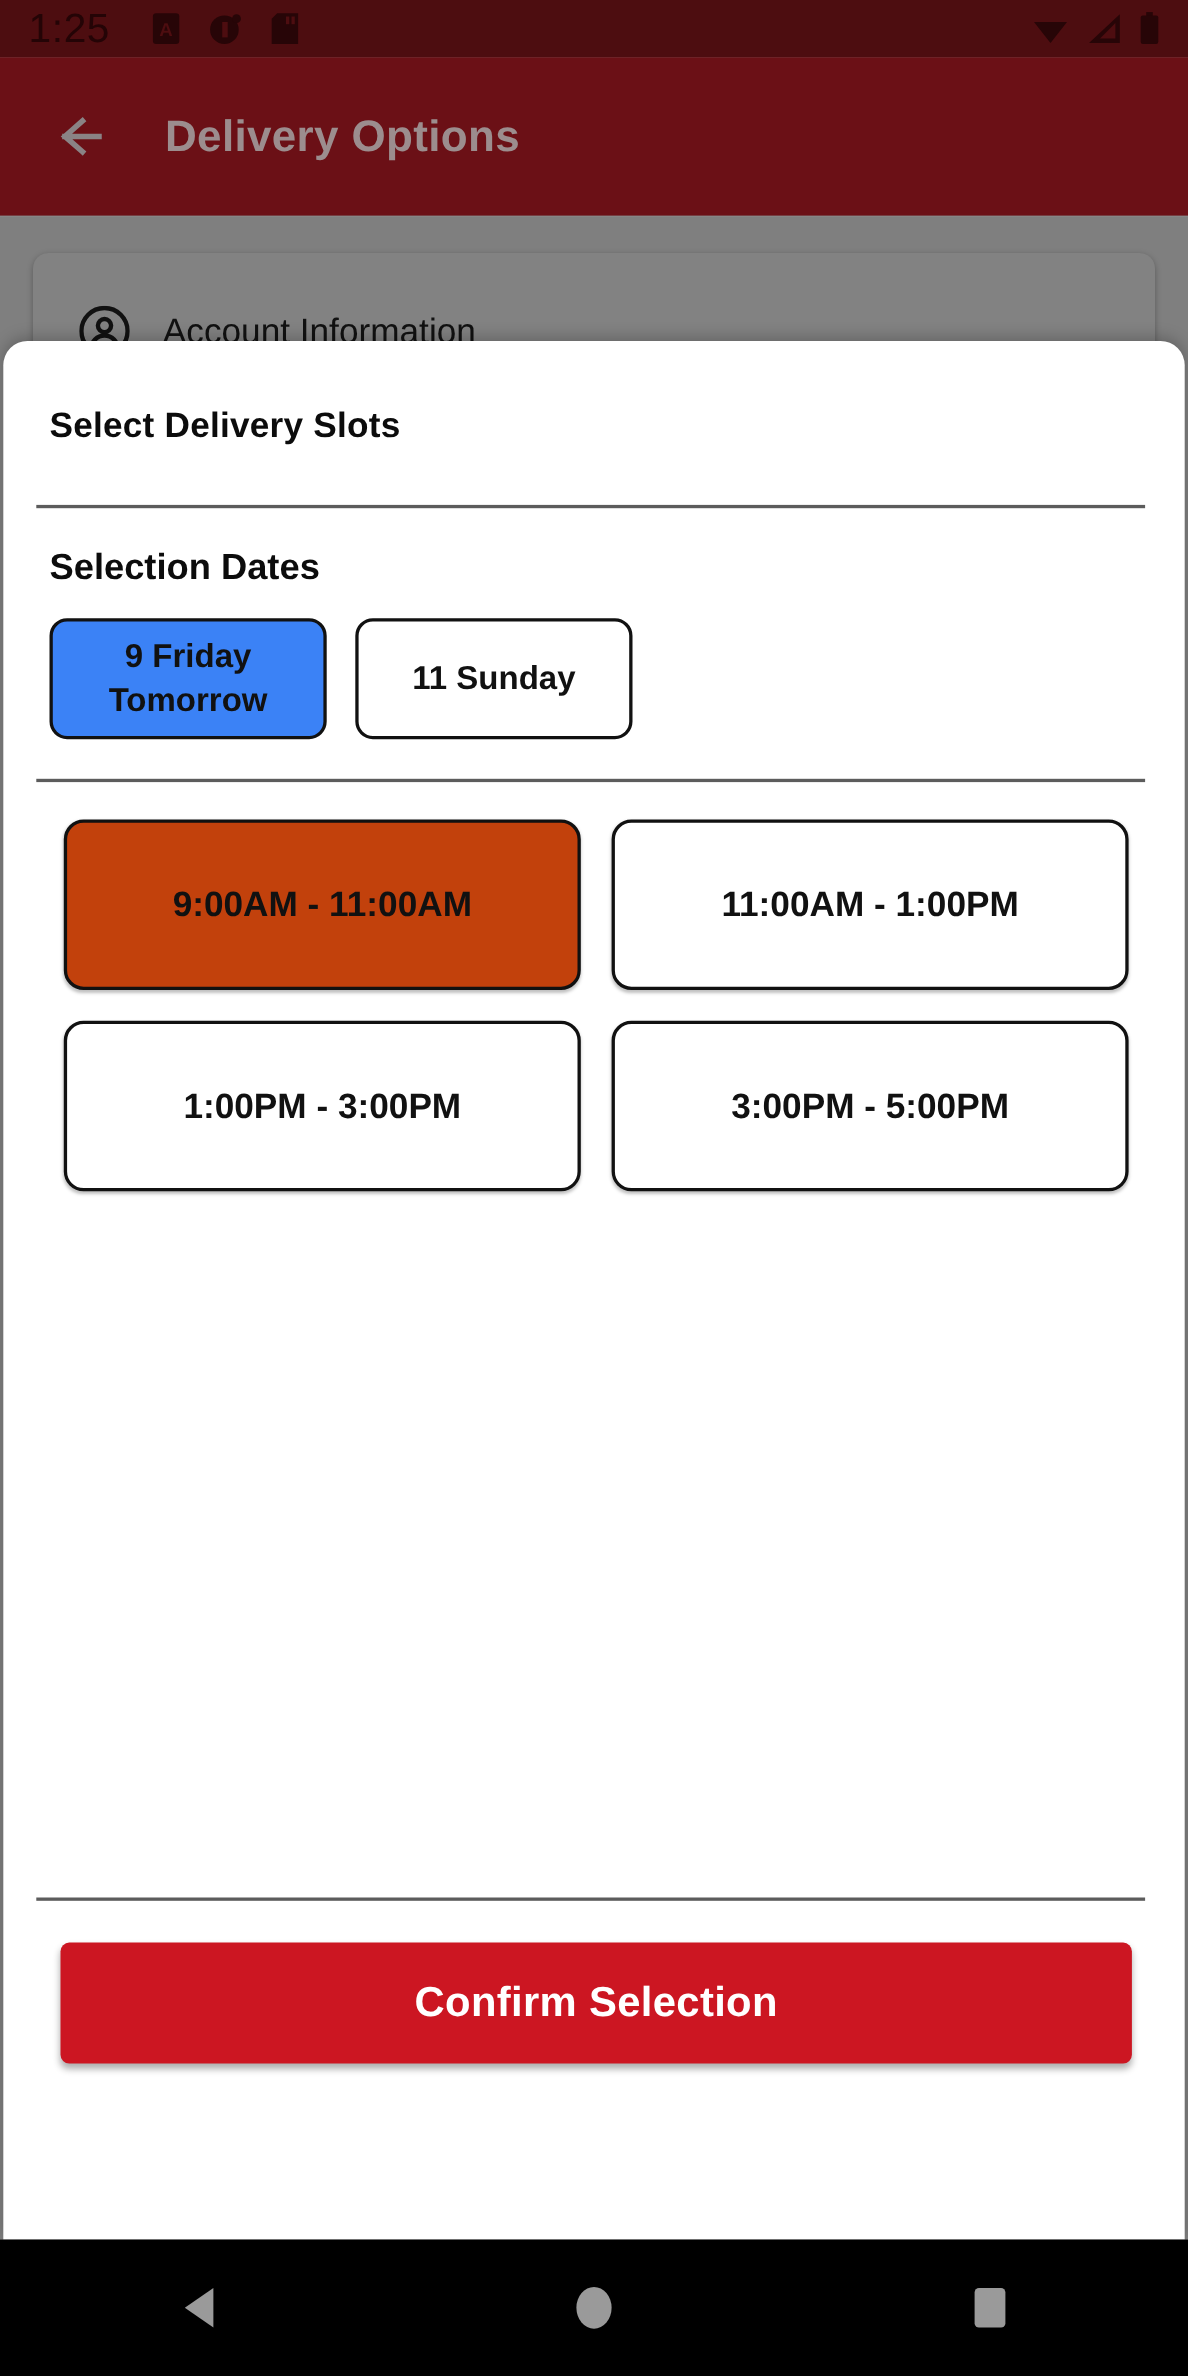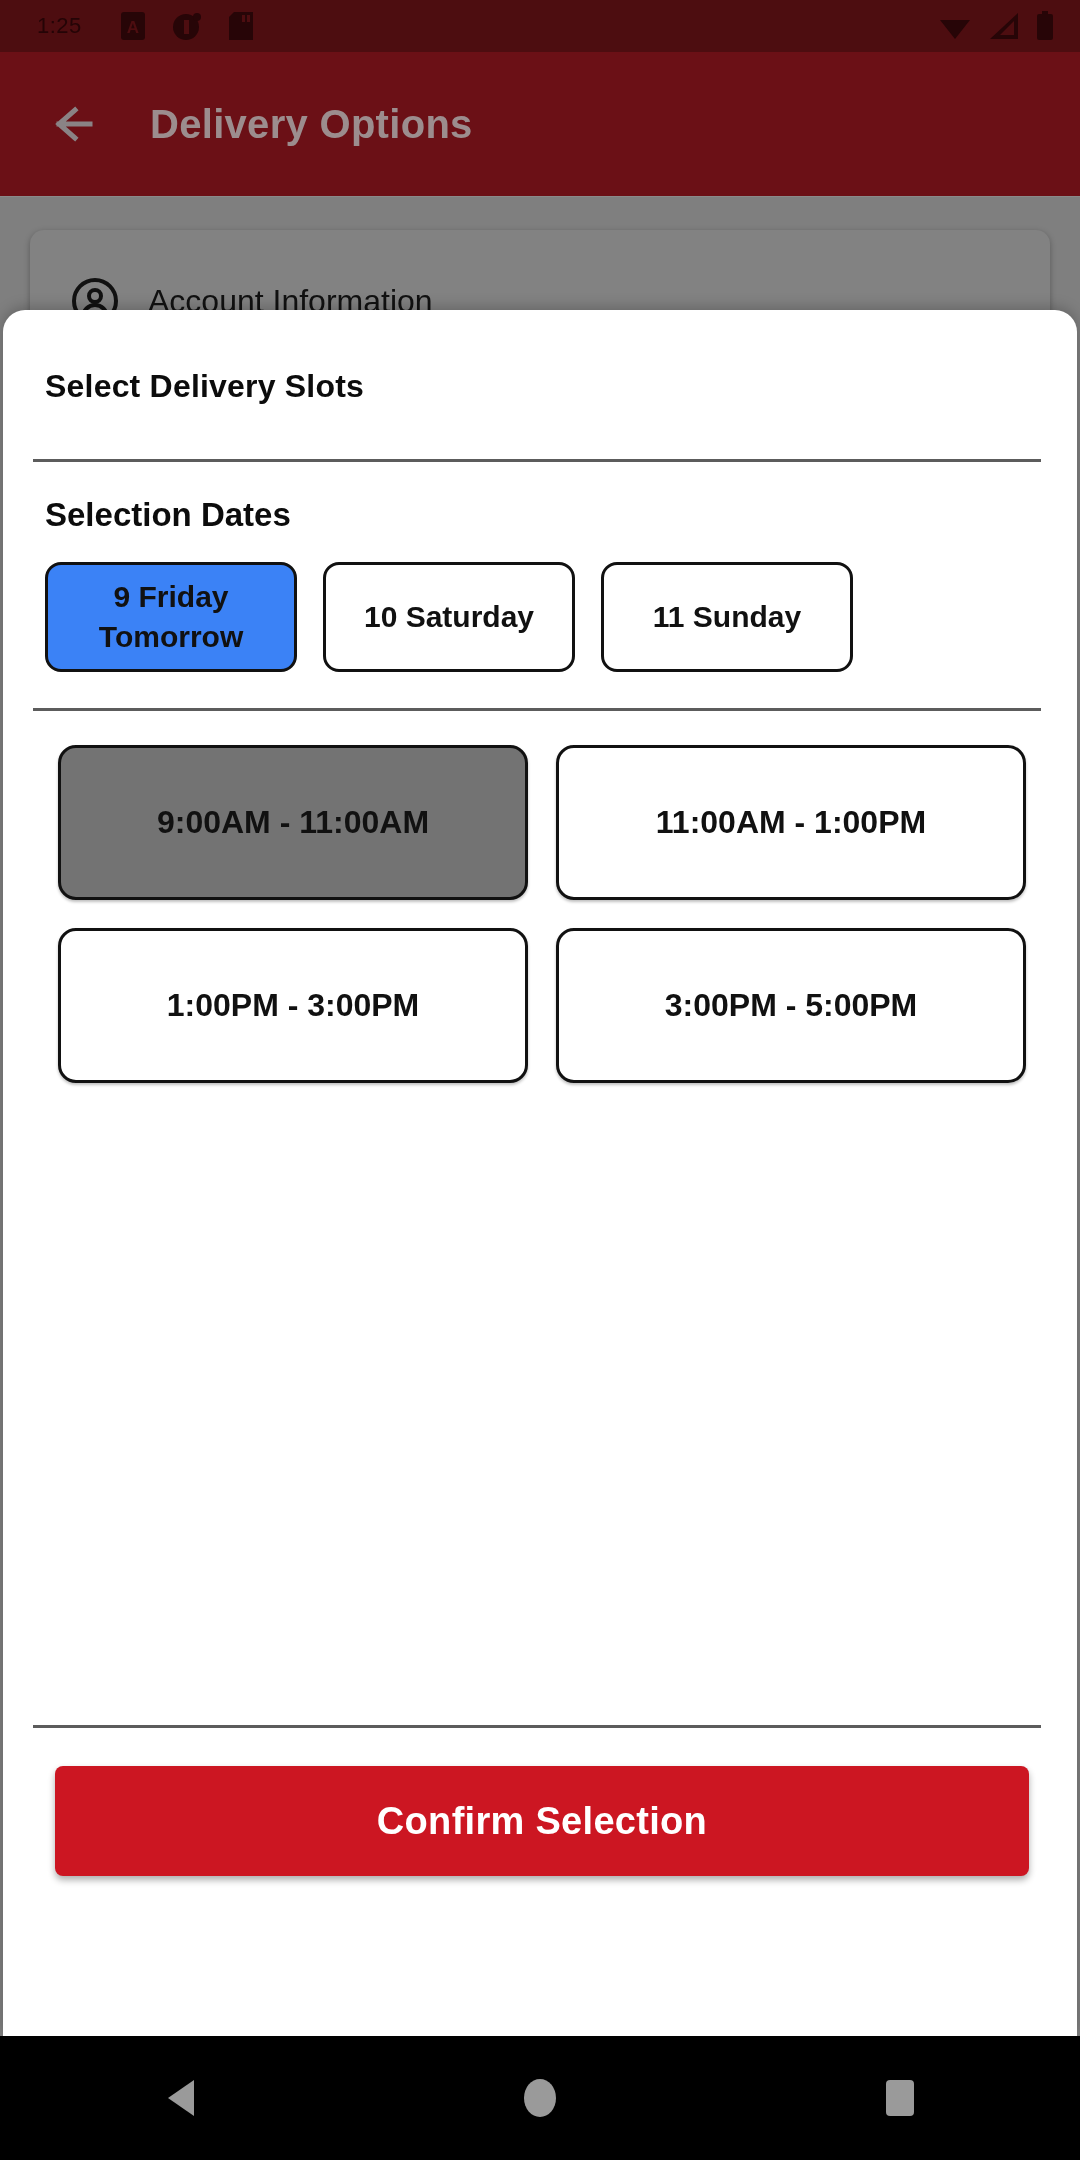--- a/index.html
+++ b/index.html
@@ -18,23 +18,22 @@
 
   
   #statusbar {
     position:absolute; top:0; left:0;
     width:1080px; height:52px;
     background:#4d0d10;
     display:flex; align-items:center;
     padding:0 26px;
   }
   #statusbar .clock {
-    font-size:22px; color:#240406; font-weight:400;
+    font-size:37px; color:#240406; font-weight:400;
     letter-spacing:0.5px;
-    margin-left:11px;
   }
   .sb-icons-left { display:flex; align-items:center; gap:26px; margin-left:38px; }
   .sb-icons-right { display:flex; align-items:center; gap:16px; margin-left:auto; }
   .sb-ic { display:block; }
 
   
   #appbar {
     position:absolute; top:52px; left:0;
     width:1080px; height:144px;
     background:#6b1016;
@@ -119,21 +118,21 @@
   .time-card {
     height:155px;
     border:3px solid #111;
     border-radius:18px;
     background:#fff;
     display:flex; align-items:center; justify-content:center;
     font-size:32px; font-weight:700; color:#111;
     cursor:pointer;
     box-shadow:0 2px 3px rgba(0,0,0,0.25);
   }
-  .time-card.sel { background:#737373; }
+  .time-card.sel { background:#c2410c; }
 
   .spacer { flex:1 1 auto; }
 
   .bottom-divider {
     height:3px; background:#5c5c5c;
     margin:0 36px 0 30px;
   }
   .confirm-wrap { padding:38px 48px 0 52px; }
   #confirm-btn {
     width:100%; height:110px;
@@ -223,23 +222,20 @@
     <div class="divider"></div>
 
     <div class="section-head">Selection Dates</div>
 
     <div class="date-row">
       <div class="date-chip sel">
         <span class="l1">9 Friday</span>
         <span class="l2">Tomorrow</span>
       </div>
       <div class="date-chip">
-        <span class="l1 alone">10 Saturday</span>
-      </div>
-      <div class="date-chip">
         <span class="l1 alone">11 Sunday</span>
       </div>
     </div>
 
     <div class="divider" style="margin-top:36px;"></div>
 
 
     <div class="time-grid">
       <div class="time-card sel">9:00AM - 11:00AM</div>
       <div class="time-card">11:00AM - 1:00PM</div>

